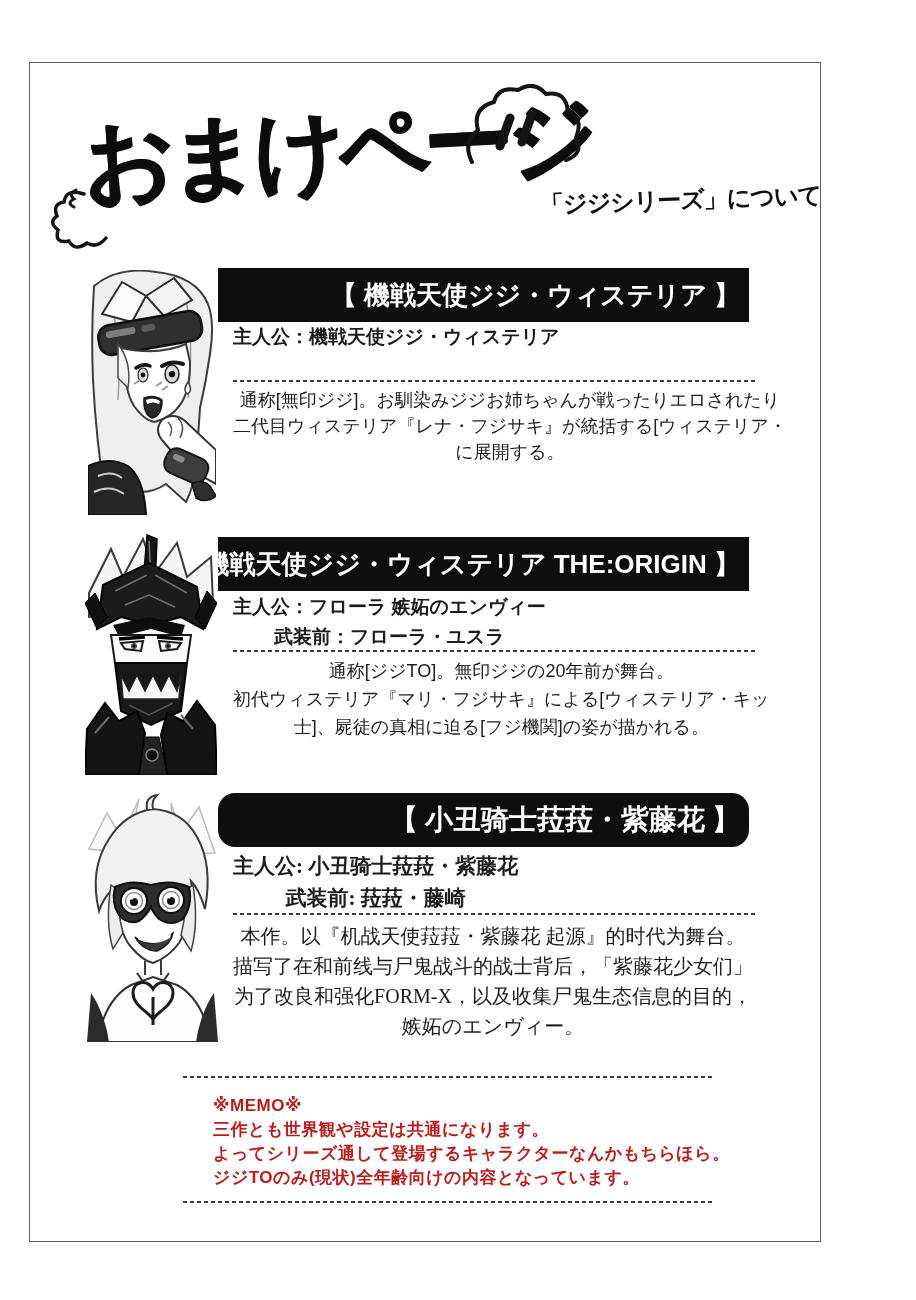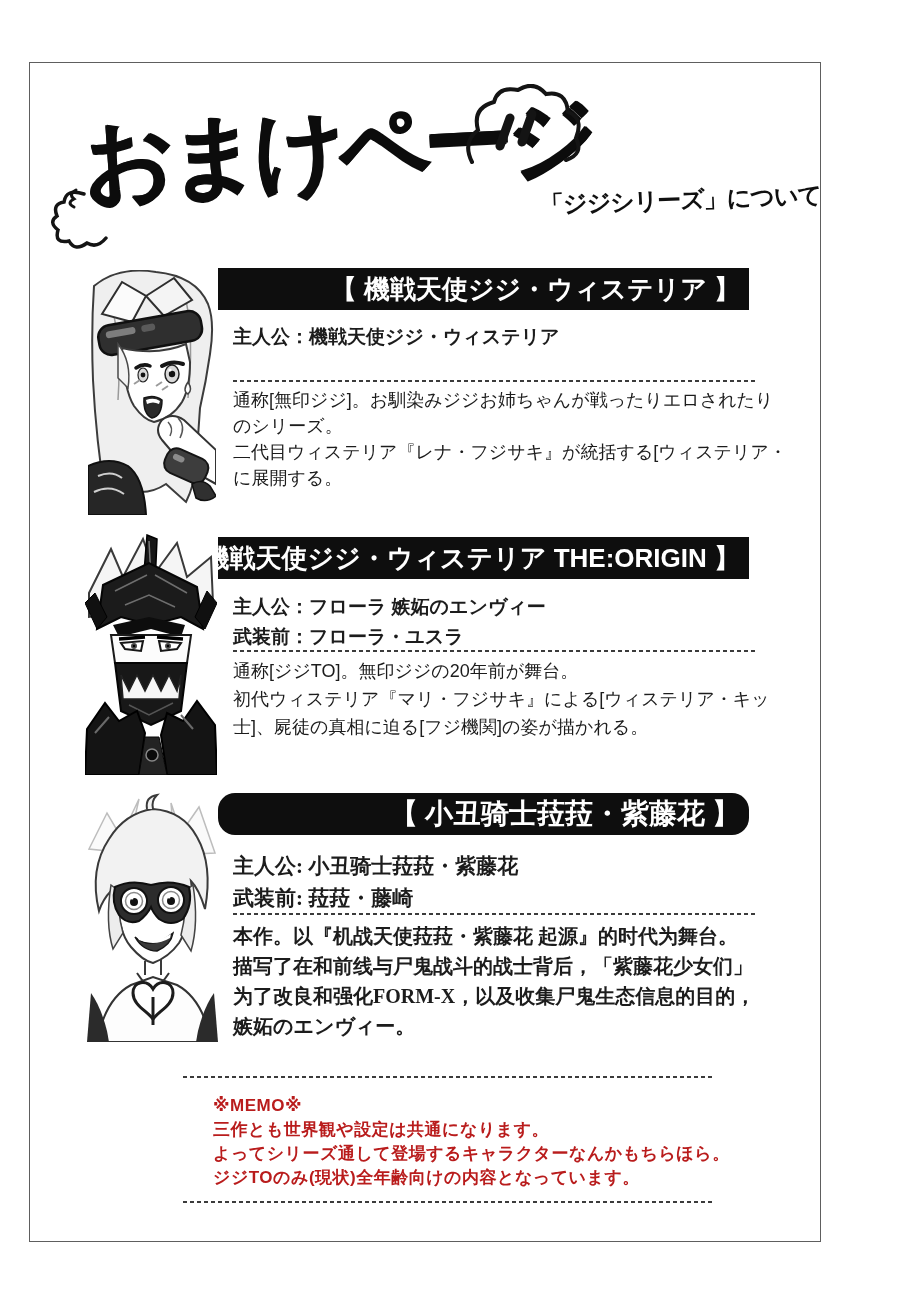--- a/index.html
+++ b/index.html
@@ -23,37 +23,37 @@
   .cloud-bottom{position:absolute;left:50px;top:186px;}
 
   
   .portrait{position:absolute;}
   .p1{left:88px;top:270px;width:128px;height:245px;}
   .p2{left:85px;top:533px;width:132px;height:242px;}
   .p3{left:87px;top:793px;width:131px;height:249px;}
 
   
   .bar{
-    position:absolute;left:218px;width:531px;height:42px;background:#0e0e0e;color:#ffffff;
+    position:absolute;left:218px;width:531px;height:54px;background:#0e0e0e;color:#ffffff;
     display:flex;align-items:center;justify-content:flex-end;padding-right:9px;box-sizing:border-box;
     white-space:nowrap;overflow:hidden;
   }
   .b1{top:268px;} .b2{top:537px;} .b3{top:793px;border-radius:17px;}
   .bar-text{font-size:26px;font-weight:800;}
   .b3 .bar-text{font-family:"Liberation Serif","DejaVu Serif",serif;font-size:28px;font-weight:700;}
 
   
-  .info,.bodytext{position:absolute;left:233px;white-space:nowrap;}
+  .info,.bodytext{position:absolute;left:233px;white-space:nowrap;text-align:center;}
   .info .line,.bodytext .line{white-space:nowrap;}
   .i1{top:322px;font-size:19px;line-height:30px;font-weight:600;}
   .i2{top:592px;font-size:19px;line-height:30px;font-weight:600;}
   .i3{top:850px;font-size:21px;line-height:32px;font-weight:700;}
   .t1{top:387px;font-size:18px;line-height:26px;}
   .t2{top:657px;font-size:18px;line-height:28px;}
-  .t3{top:921px;font-size:20px;line-height:30px;font-weight:700;}
+  .t3{top:921px;font-size:20px;line-height:30px;font-weight:400;}
   .serif{font-family:"Liberation Serif","DejaVu Serif",serif;}
 
   .dash-sep{
     position:absolute;left:233px;width:523px;height:2px;
     background:repeating-linear-gradient(90deg,#3b3b3b 0 4px,transparent 4px 7px);
   }
   .s1{top:380px;} .s2{top:650px;} .s3{top:913px;}
   .m-top{left:183px;top:1076px;width:532px;}
   .m-bottom{left:183px;top:1201px;width:532px;}
 
@@ -119,21 +119,20 @@
 
     <div class="bar b1">
       <span class="bar-text">【 機戦天使ジジ・ウィステリア 】</span>
     </div>
     <div class="info i1">
       <div class="line">主人公：機戦天使ジジ・ウィステリア</div>
     </div>
     <div class="dash-sep s1"></div>
     <div class="bodytext t1">
       <div class="line">通称[無印ジジ]。お馴染みジジお姉ちゃんが戦ったりエロされたり</div>
-      <div class="line">のシリーズ。</div>
       <div class="line">二代目ウィステリア『レナ・フジサキ』が統括する[ウィステリア・</div>
       <div class="line">に展開する。</div>
     </div>
   </section>
 
   <section>
     <svg class="portrait p2" viewBox="0 0 132 242">
       <rect width="132" height="242" fill="#ffffff"></rect>
       <path d="M4 60 L26 16 L38 44 L58 6 L70 40 L92 10 L102 44 L126 24 L128 70 L4 84 Z" fill="#f5f5f5" stroke="#3a3a3a" stroke-width="2"></path>
       <path d="M62 2 L72 6 L70 52 L58 52 Z" fill="#161616" stroke="#000000" stroke-width="1.5"></path>

